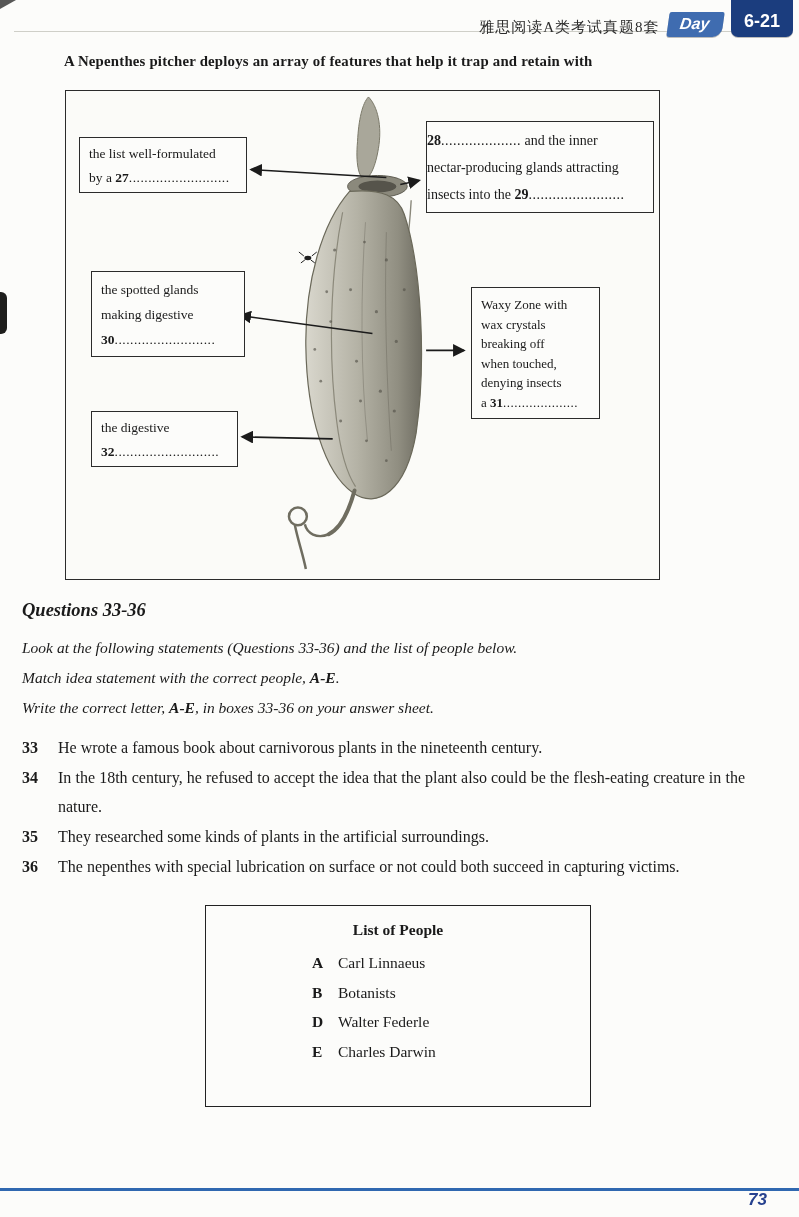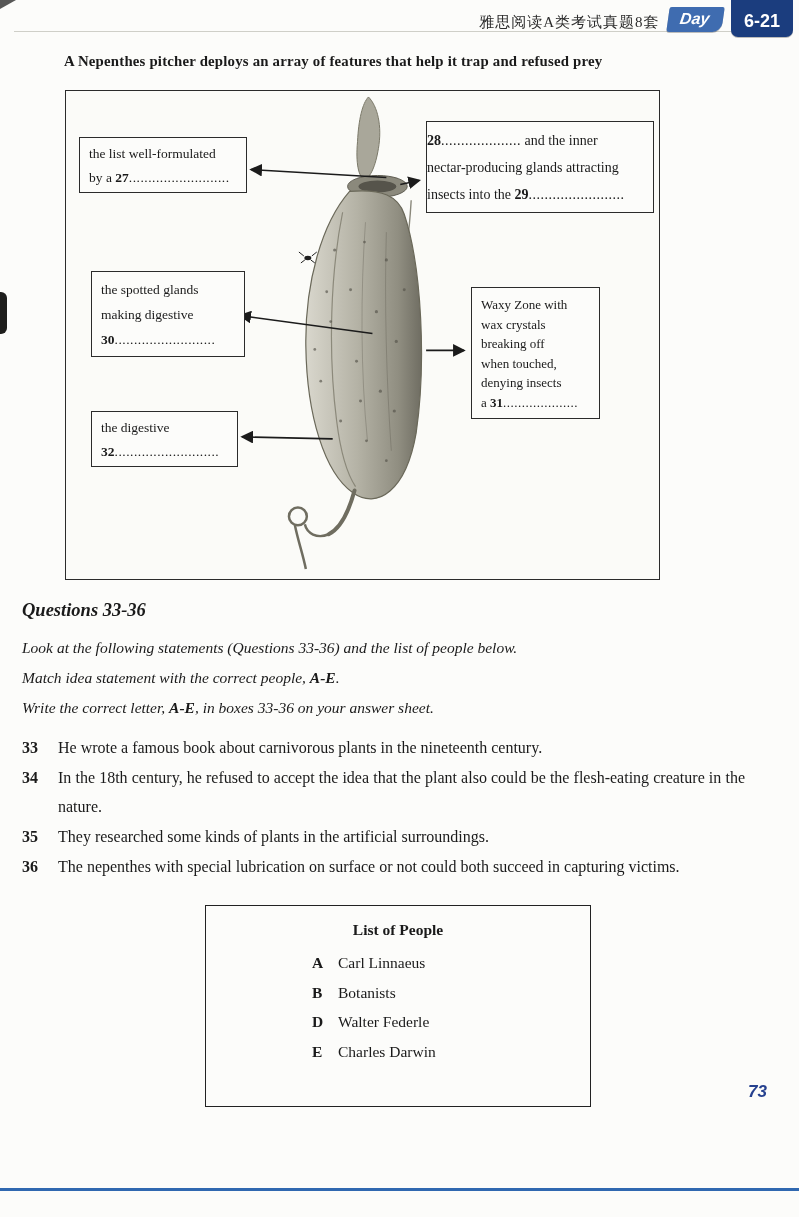--- a/index.html
+++ b/index.html
@@ -14,21 +14,21 @@
   .page { position:relative; width:799px; height:1217px; }
 
   
   .scan-corner { position:absolute; left:0; top:0; width:0; height:0;
     border-top:9px solid #3a3a38; border-right:16px solid transparent; opacity:.85; }
   .scan-blob { position:absolute; left:0; top:292px; width:7px; height:42px;
     background:#1e1e1c; border-radius:0 6px 6px 0; }
 
   
   .header-rule { position:absolute; left:14px; right:8px; top:31px; border-top:1px solid #cfcfc8; }
-  .header { position:absolute; top:0; right:6px; display:flex; align-items:center; gap:8px; z-index:2;margin-left:16px; }
+  .header { position:absolute; top:0; right:6px; display:flex; align-items:flex-end; gap:8px; z-index:2;margin-left:16px; }
   .book-title { font-size:15px; letter-spacing:1px; color:#2c2c2c; padding-top:7px; }
   .day-badge {
     display:inline-block; margin-top:2px;
     background:var(--color-day-badge,#3f6cb0); color:#fff;
     font-family:"Liberation Sans",sans-serif; font-weight:bold; font-style:italic;
     font-size:16px; line-height:22px; padding:1px 14px 2px 12px;
     transform:skewX(-8deg); border-radius:2px 2px 9px 3px;
     box-shadow:0 1px 0 rgba(0,0,0,.25);
   }
   .day-num-badge {
@@ -71,42 +71,42 @@
 
   
   .people-box { position:absolute; left:205px; top:905px; width:386px; height:202px;
     border:1.5px solid #222; box-sizing:border-box; padding-top:15px; background:#fcfcfa; }
   .people-title { text-align:center; font-weight:bold; font-size:15.5px; margin-bottom:9px; }
   .people-list { padding-left:106px; font-size:15.5px; }
   .people-row { line-height:29.5px; }
   .p-letter { display:inline-block; width:26px; font-weight:bold; }
 
   
-  .page-number { position:absolute; right:32px; top:1082px;
+  .page-number { position:absolute; right:32px; top:1190px;
     font-family:"Liberation Sans",sans-serif; font-weight:bold; font-style:italic;
     font-size:17px; color:var(--color-page-number,#26418f); }
   .bottom-line { position:absolute; left:0; top:1188px; width:799px; height:3px;
     background:var(--color-accent-line,#3068b0); }
 </style>
 </head>
 <body>
 
 <div class="page">
 
   <div class="scan-corner"></div>
   <div class="scan-blob"></div>
 
   <div class="header-rule"></div>
   <div class="header">
     <span class="book-title">雅思阅读A类考试真题8套</span>
     <span class="day-badge">Day</span>
     <span class="day-num-badge">6-21</span>
   </div>
 
-  <div class="diagram-title">A Nepenthes pitcher deploys an array of features that help it trap and refused prey</div>
+  <div class="diagram-title">A Nepenthes pitcher deploys an array of features that help it trap and retain with</div>
 
   <div class="diagram">
     <svg viewBox="0 0 595 490" width="592" height="487">
       <defs>
         <linearGradient id="bodyGrad" x1="0" y1="0" x2="1" y2="0">
           <stop offset="0" stop-color="#d9d7cd"></stop>
           <stop offset="0.45" stop-color="#b4b2a5"></stop>
           <stop offset="0.8" stop-color="#908e81"></stop>
           <stop offset="1" stop-color="#6f6d62"></stop>
         </linearGradient>

